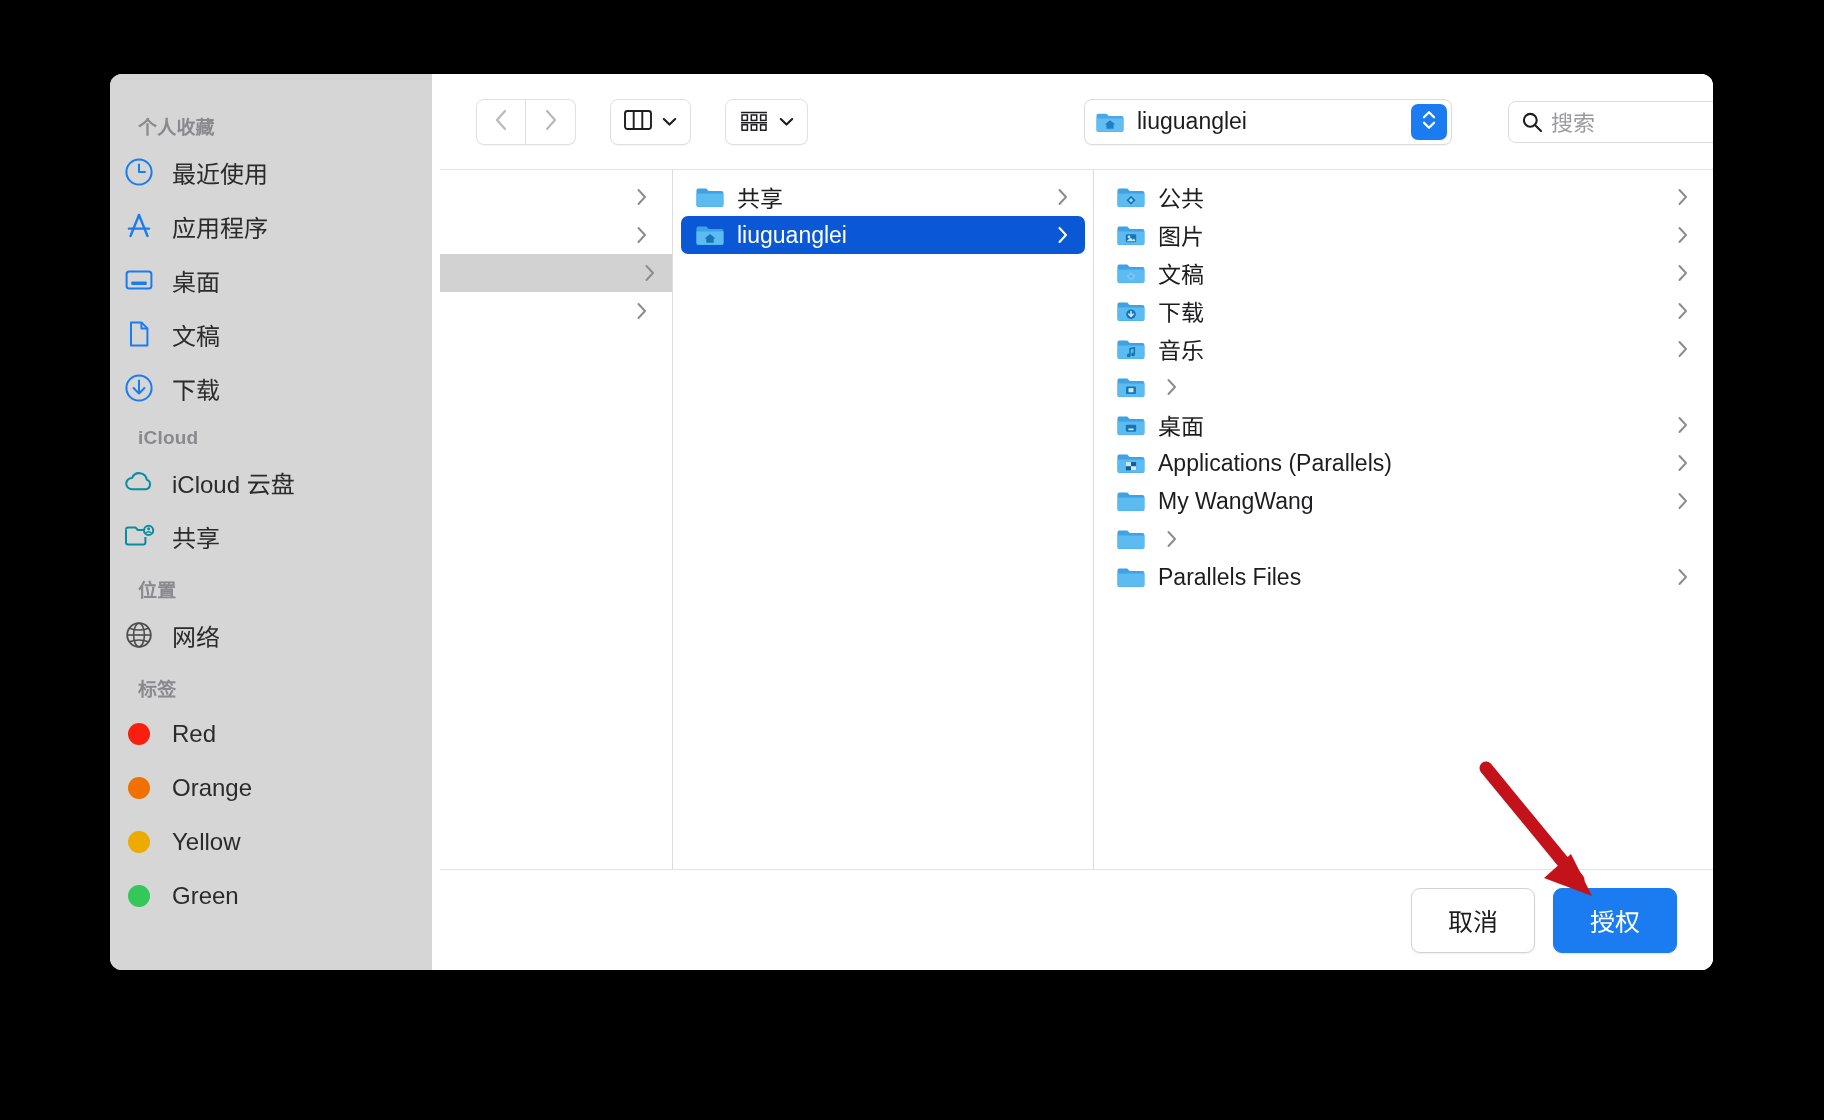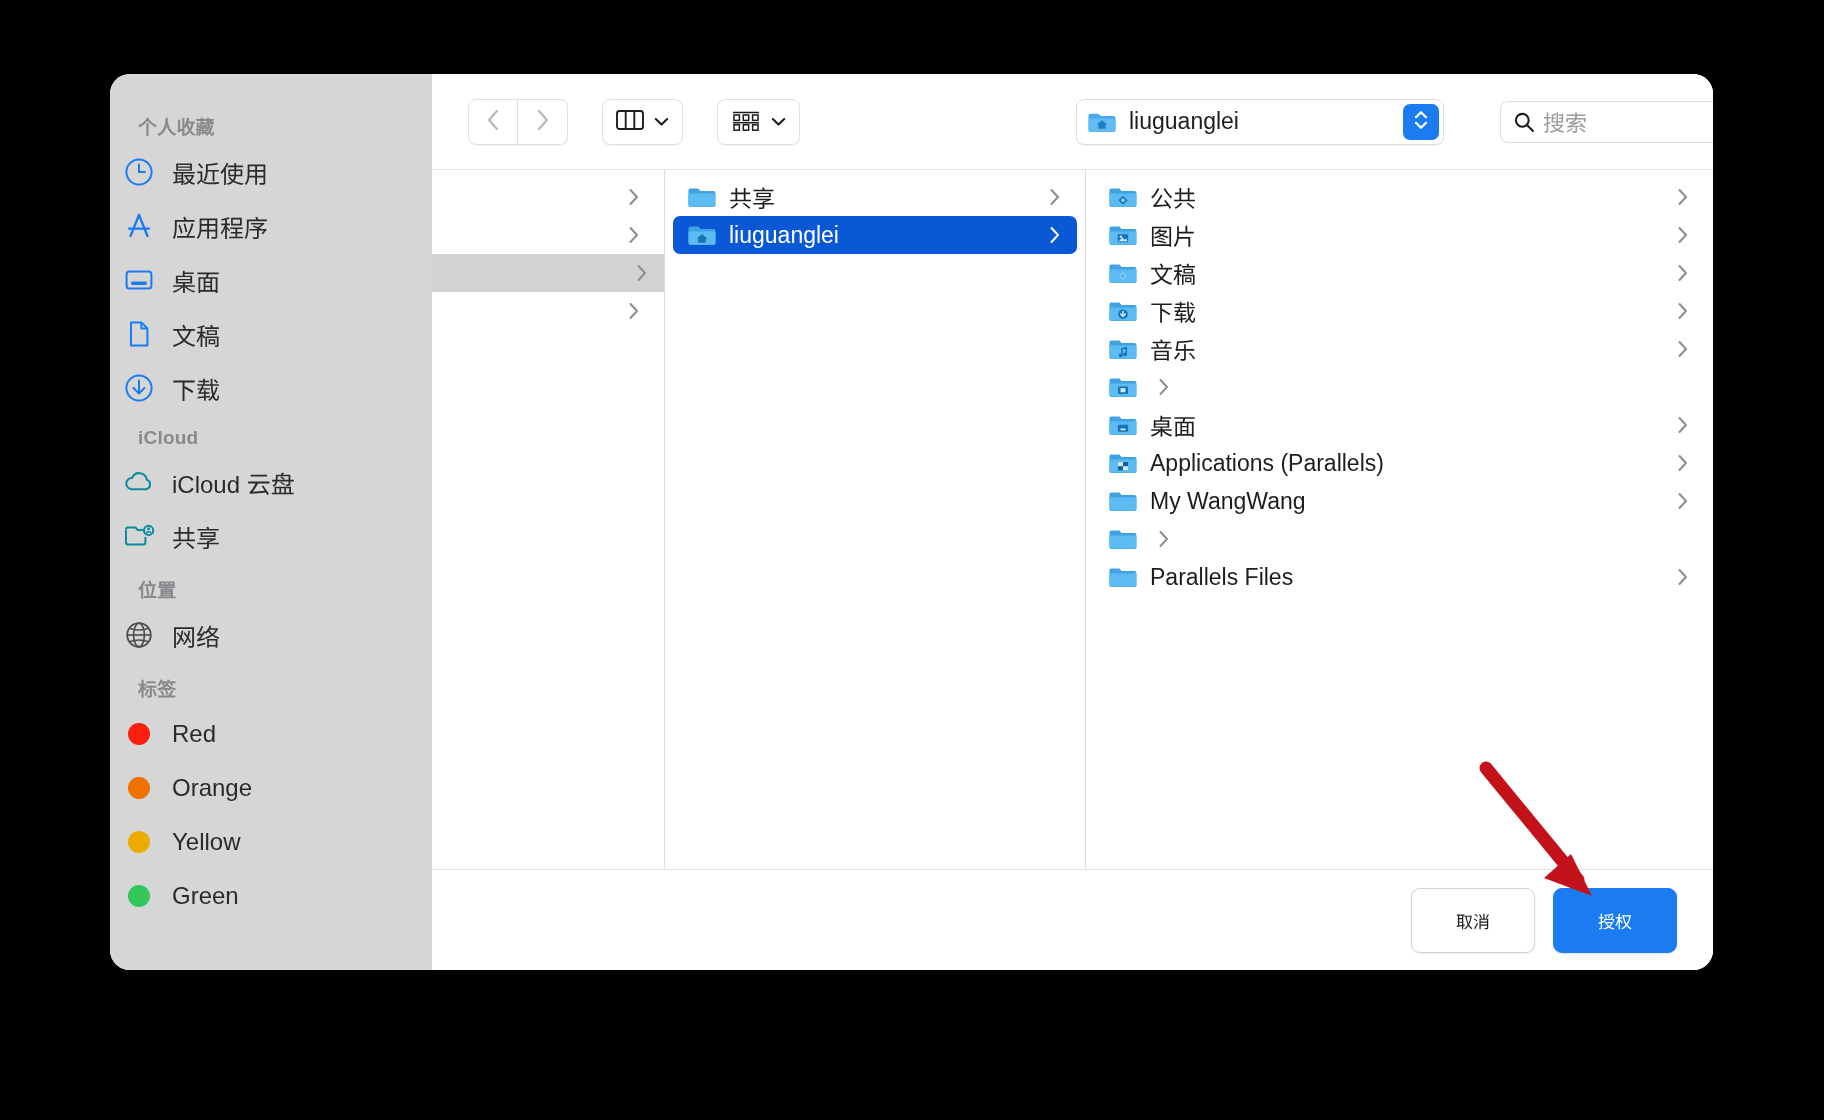--- a/index.html
+++ b/index.html
@@ -10,21 +10,21 @@
     font-family:"Liberation Sans","DejaVu Sans",sans-serif;
     overflow:hidden;
     -webkit-font-smoothing:antialiased;
   }
   
   #dialog-window{
     position:absolute;
     left:110px;top:74px;
     width:1603px;height:896px;
     background:#ffffff;
-    border-radius:20px;
+    border-radius:12px;
     overflow:hidden;
     box-shadow:0 22px 60px rgba(0,0,0,.55);
     display:flex;
   }
   
   #sidebar{
     width:322px;
     flex:0 0 322px;
     background:#d6d6d6;
     padding-top:26px;
@@ -59,20 +59,21 @@
     white-space:nowrap;
   }
   .dot{width:22px;height:22px;border-radius:50%;display:block;}
   
   #main{
     flex:1 1 auto;
     display:flex;
     flex-direction:column;
     background:#ffffff;
     min-width:0;
+    padding-left:8px;
   }
   
   #toolbar{
     height:96px;
     flex:0 0 96px;
     display:flex;
     align-items:center;
     background:#ffffff;
     border-bottom:1px solid #e3e3e3;
     box-sizing:border-box;
@@ -187,21 +188,21 @@
     padding-right:36px;
     background:#fff;
     box-sizing:border-box;
     gap:18px;
   }
   .btn{
     height:65px;
     min-width:124px;
     border-radius:9px;
     display:flex;align-items:center;justify-content:center;
-    font-size:17px;
+    font-size:25px;
     box-sizing:border-box;
     cursor:default;
   }
   #cancel-button{
     background:#fff;border:1px solid #d3d3d3;color:#1d1d1f;
     box-shadow:0 1px 2px rgba(0,0,0,.07);
   }
   #authorize-button{
     background:#1a7cf0;color:#fff;border:1px solid #1a7cf0;
     box-shadow:0 1px 2px rgba(0,0,0,.12);

